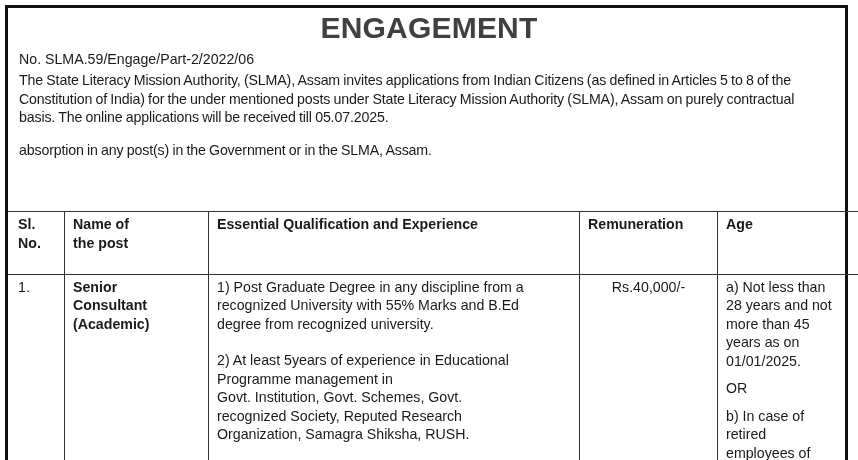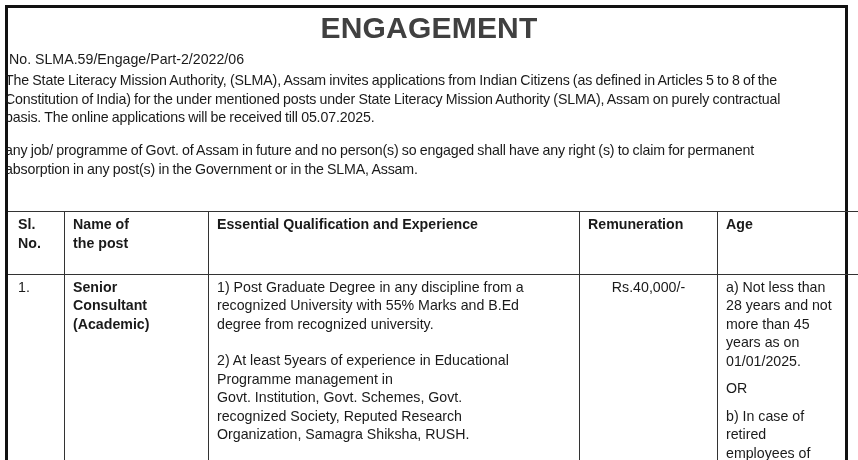--- a/index.html
+++ b/index.html
@@ -11,24 +11,24 @@
     position: absolute; left: 5px; top: 5px; width: 843px; height: 470px;
     border-left: 3px solid #111; border-top: 3px solid #111; border-right: 3px solid #111;
     box-sizing: border-box;
   }
   .title {
     position: absolute; left: 0; top: 12px; width: 858px; text-align: center;
     font-size: 30px; font-weight: bold; letter-spacing: 0.2px; color: #404040;
     line-height: 32px;
   }
   .ref {
-    position: absolute; left: 9px; top: 50px; font-size: 14.2px; line-height: 18px;
+    position: absolute; left: 19px; top: 50px; font-size: 14.2px; line-height: 18px;
   }
   .para {
-    position: absolute; left: 5px; width: 825px; font-size: 14.2px; line-height: 18.5px;
+    position: absolute; left: 19px; width: 825px; font-size: 14.2px; line-height: 18.5px;
     letter-spacing: -0.15px; word-spacing: -0.5px;
   }
   .p1 { top: 71px; }
   .p2 { top: 141px; }
   .line { white-space: nowrap; display: block; }
   table.posts {
     position: absolute; left: 8px; top: 211px; width: 843px;
     border-collapse: collapse; font-size: 14.2px; line-height: 18.5px; table-layout: fixed;
   }
   table.posts th, table.posts td {
@@ -60,21 +60,20 @@
 
 <div class="ref">No. SLMA.59/Engage/Part-2/2022/06</div>
 
 <div class="para p1">
   <span class="line">The State Literacy Mission Authority, (SLMA), Assam invites applications from Indian Citizens (as defined in Articles 5 to 8 of the</span>
   <span class="line">Constitution of India) for the under mentioned posts under State Literacy Mission Authority (SLMA), Assam on purely contractual</span>
   <span class="line">basis. The online applications will be received till 05.07.2025.</span>
 </div>
 
 <div class="para p2">
-  <span class="line">any job/ programme of Govt. of Assam in future and no person(s) so engaged shall have any right (s) to claim for permanent</span>
   <span class="line">absorption in any post(s) in the Government or in the SLMA, Assam.</span>
 </div>
 
 <table class="posts">
   <thead>
     <tr>
       <th class="c-sl">
         <span class="block">Sl.</span>
         <span class="block">No.</span>
       </th>

